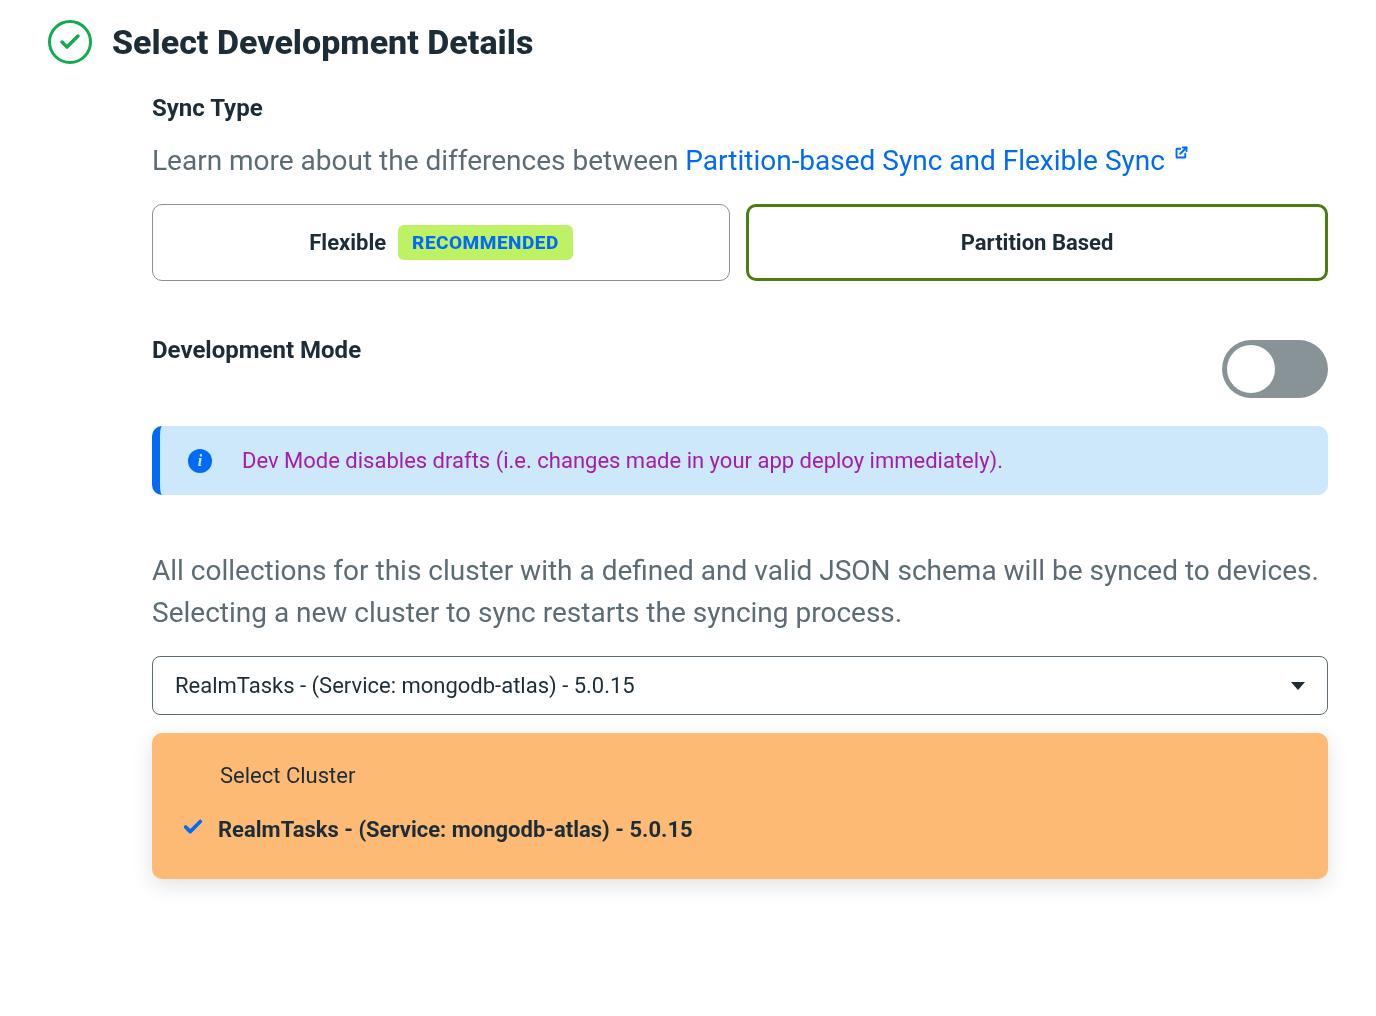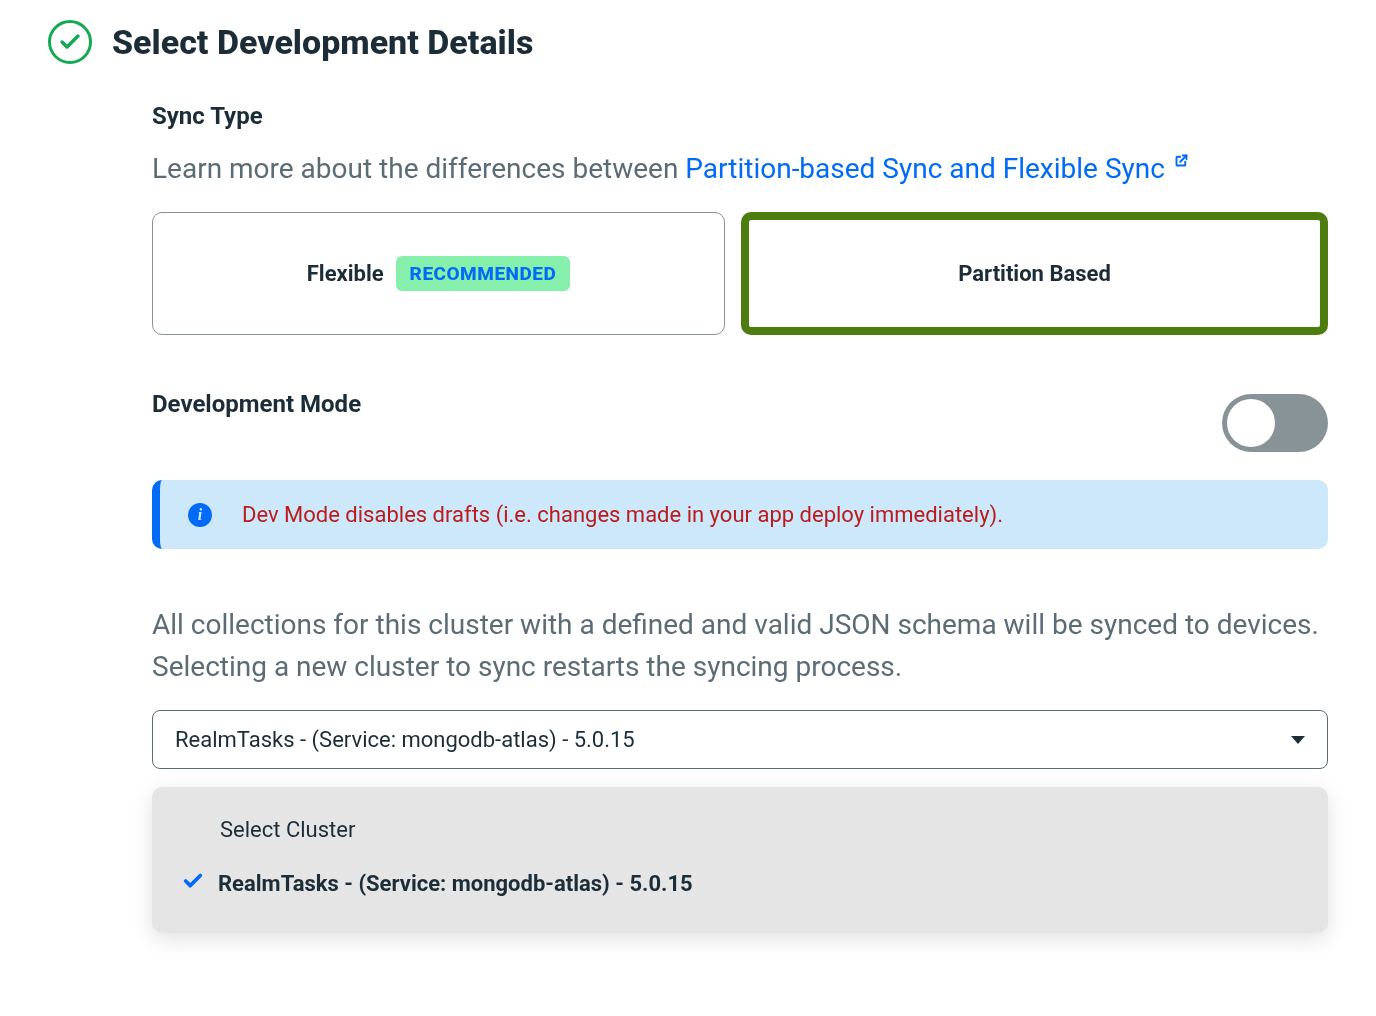--- a/index.html
+++ b/index.html
@@ -10,21 +10,21 @@
   padding: 20px 10px 40px 10px;
 }
 .container {
   max-width: 1280px;
   margin: 0 auto;
 }
 .header-row {
   display: flex;
   align-items: center;
   gap: 20px;
-  margin-bottom: 38px;
+  margin-bottom: 30px;
 }
 .check-circle {
   width: 44px;
   height: 44px;
   border: 3px solid #13AA52;
   border-radius: 50%;
   display: flex;
   align-items: center;
   justify-content: center;
   flex-shrink: 0;
@@ -62,37 +62,37 @@
   margin-left: 2px;
 }
 .ext-icon svg { width: 15px; height: 15px; }
 .options-row {
   display: flex;
   gap: 16px;
   margin-top: 22px;
 }
 .option-card {
   flex: 1;
-  height: 123px;
+  height: 77px;
   border: 1px solid #889397;
   border-radius: 10px;
   display: flex;
   align-items: center;
   justify-content: center;
   gap: 12px;
   cursor: pointer;
   font-size: 22px;
   font-weight: 700;
   color: #1C2D38;
 }
 .option-card.selected {
-  border: 8px solid #4d7c0f;
+  border: 3px solid #4d7c0f;
 }
 .badge {
-  background: #86efac;
+  background: #bef264;
   color: #016BF8;
   font-weight: 800;
   font-size: 19px;
   letter-spacing: 0.5px;
   padding: 6px 14px;
   border-radius: 6px;
 }
 .devmode-row {
   display: flex;
   justify-content: space-between;
@@ -139,21 +139,21 @@
   text-align: center;
   font-weight: 800;
   font-size: 16px;
   line-height: 24px;
   font-style: italic;
   font-family: Georgia, serif;
   flex-shrink: 0;
 }
 .info-text {
   font-size: 22px;
-  color: #b91c1c;
+  color: #a21caf;
 }
 .select-box {
   margin-top: 22px;
   border: 1px solid #5C6C75;
   border-radius: 8px;
   padding: 16px 22px;
   display: flex;
   justify-content: space-between;
   align-items: center;
   cursor: pointer;
@@ -164,21 +164,21 @@
   width: 0; height: 0;
   border-left: 7px solid transparent;
   border-right: 7px solid transparent;
   border-top: 8px solid #1C2D38;
 }
 .dropdown-panel {
   margin-top: 18px;
   border-radius: 10px;
   box-shadow: 0 6px 22px rgba(0,0,0,0.12);
   padding: 18px 30px 26px 30px;
-  background: #e5e5e5;
+  background: #fdba74;
 }
 .dropdown-header {
   font-size: 22px;
   color: #1C2D38;
   padding: 12px 0 18px 38px;
 }
 .dropdown-item {
   display: flex;
   align-items: center;
   gap: 14px;

